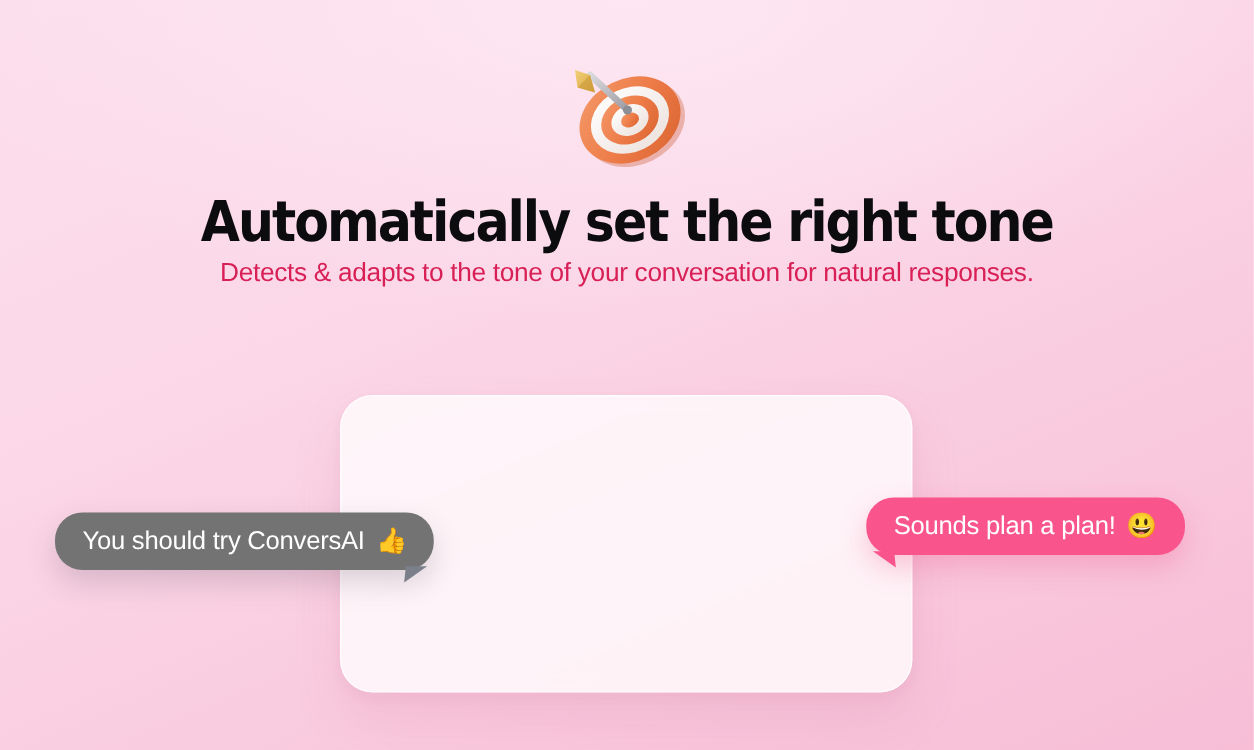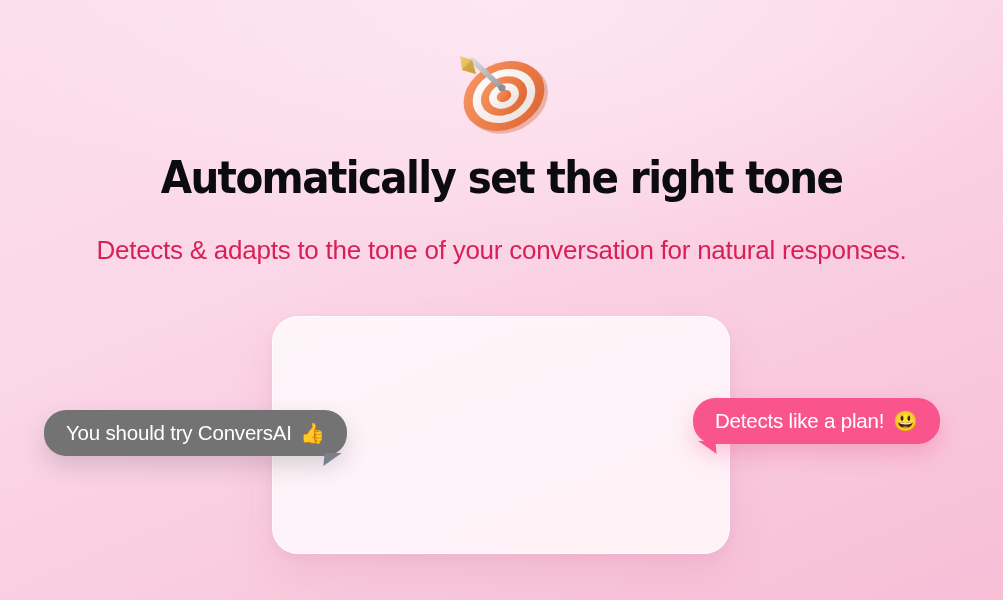--- a/index.html
+++ b/index.html
@@ -40,22 +40,22 @@
     font-size: 45px;
     line-height: 1.08;
     font-weight: 700;
     letter-spacing: -1.6px;
     color: #0c0c0e;
     font-family: "DejaVu Sans", sans-serif;
     font-stretch: condensed;
   }
 
   .hero-sub {
-    margin-top: 32px;
-    font-size: 26px;
+    margin-top: 4px;
+    font-size: 21px;
     letter-spacing: -0.25px;
     color: #d81f56;
     font-family: "Liberation Sans", sans-serif;
   }
 
   
   .tone-card {
     position: absolute;
     left: 272px;
     top: 316px;
@@ -182,16 +182,16 @@
 
 </div>
 
 <div class="bubble bubble-left">
   <span>You should try ConversAI</span>
   <span class="bub-emoji">👍</span>
   <span class="tail"></span>
 </div>
 
 <div class="bubble bubble-right">
-  <span>Detects like a plan!</span>
+  <span>Sounds plan a plan!</span>
   <span class="bub-emoji">😃</span>
   <span class="tail"></span>
 </div>
 
 </body></html>

